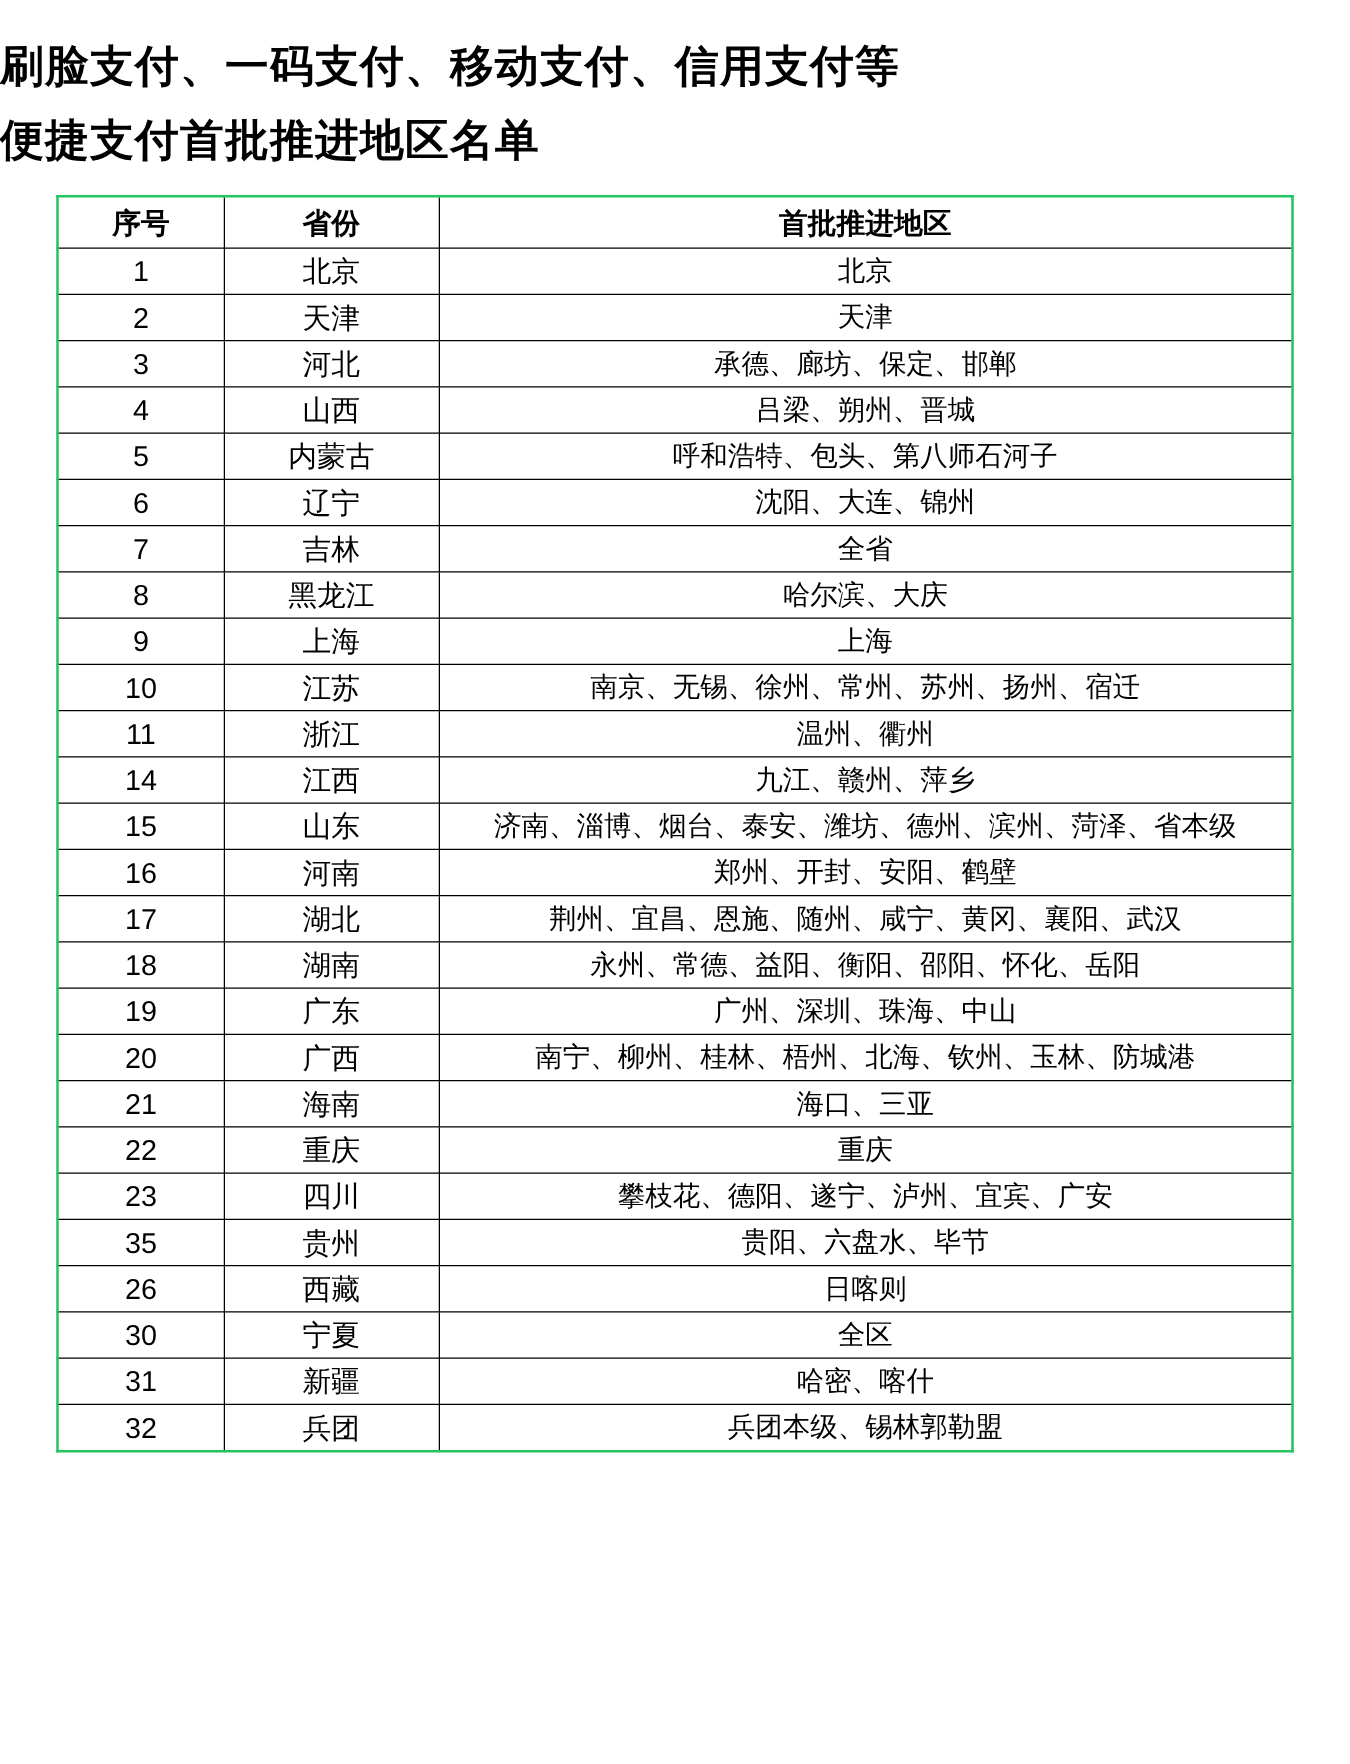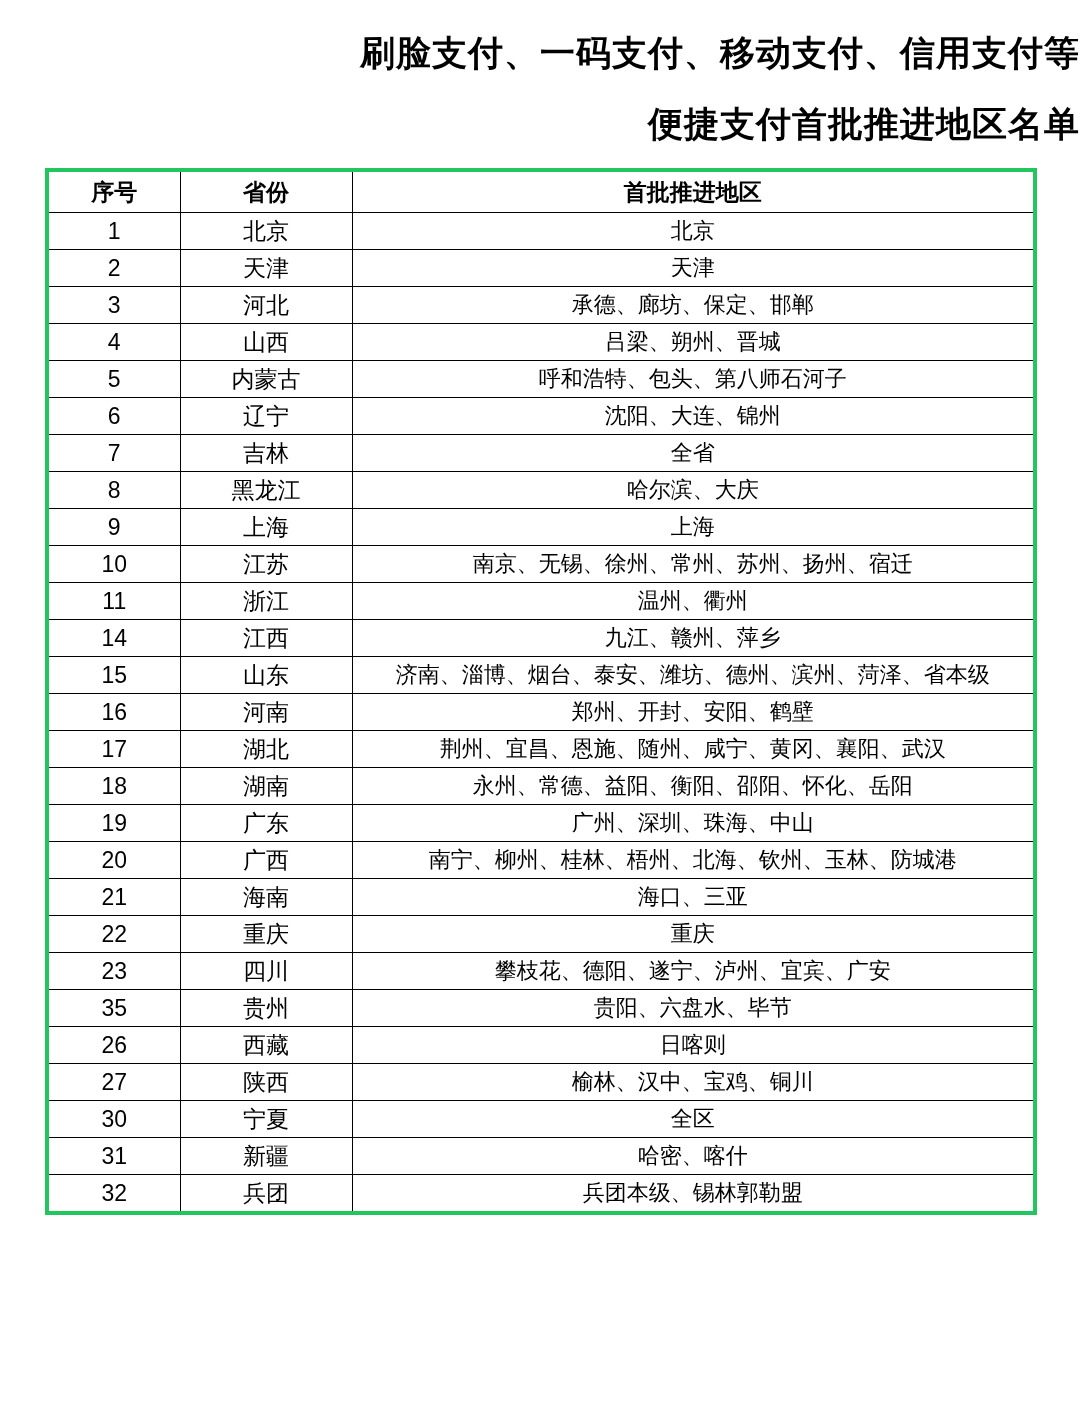--- a/index.html
+++ b/index.html
@@ -15,37 +15,37 @@
     overflow: hidden;
   }
   .page {
     width: 1080px;
     height: 1411px;
   }
   .title-block {
     padding-top: 36px;
   }
   .title-line {
-    text-align: right;
+    text-align: left;
     font-family: "Liberation Serif", serif;
     font-weight: bold;
     font-size: 35px;
     line-height: 1;
     letter-spacing: 1px;
   }
   .title-line.second {
-    margin-top: 36px;
+    margin-top: 24px;
     margin-bottom: 26px;
   }
   table.regions {
     border-collapse: collapse;
     table-layout: fixed;
     margin-left: 45px;
     width: 988px;
-    border: 4px solid #22c55e;
+    border: 2px solid #22c55e;
   }
   col.col-no { width: 133px; }
   col.col-province { width: 172px; }
   col.col-regions { width: 683px; }
   table.regions th,
   table.regions td {
     border: 1px solid #000000;
     text-align: center;
     vertical-align: middle;
     padding: 0 4px;
@@ -206,25 +206,20 @@
           <td class="cell-no">35</td>
           <td class="cell-province">贵州</td>
           <td class="cell-regions">贵阳、六盘水、毕节</td>
         </tr>
         <tr>
           <td class="cell-no">26</td>
           <td class="cell-province">西藏</td>
           <td class="cell-regions">日喀则</td>
         </tr>
         <tr>
-          <td class="cell-no">27</td>
-          <td class="cell-province">陕西</td>
-          <td class="cell-regions">榆林、汉中、宝鸡、铜川</td>
-        </tr>
-        <tr>
           <td class="cell-no">30</td>
           <td class="cell-province">宁夏</td>
           <td class="cell-regions">全区</td>
         </tr>
         <tr>
           <td class="cell-no">31</td>
           <td class="cell-province">新疆</td>
           <td class="cell-regions">哈密、喀什</td>
         </tr>
         <tr>

